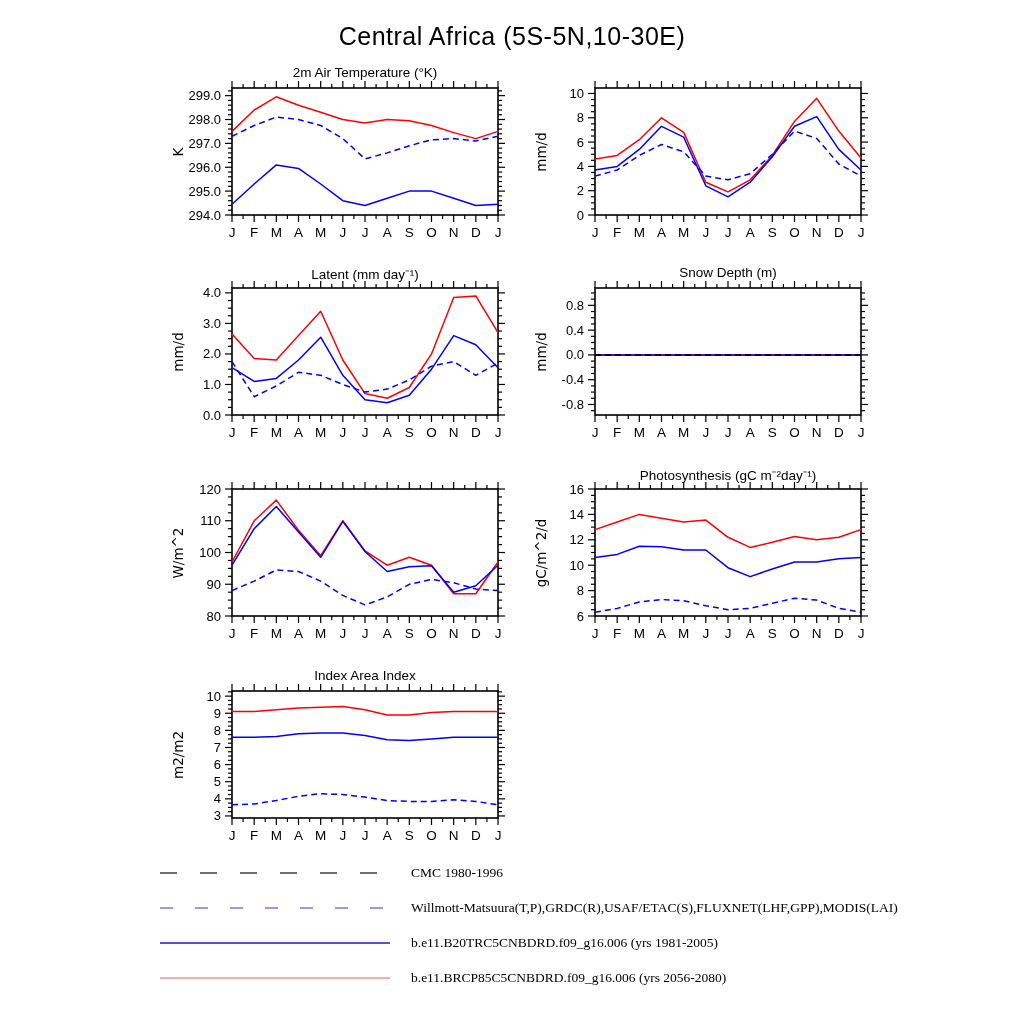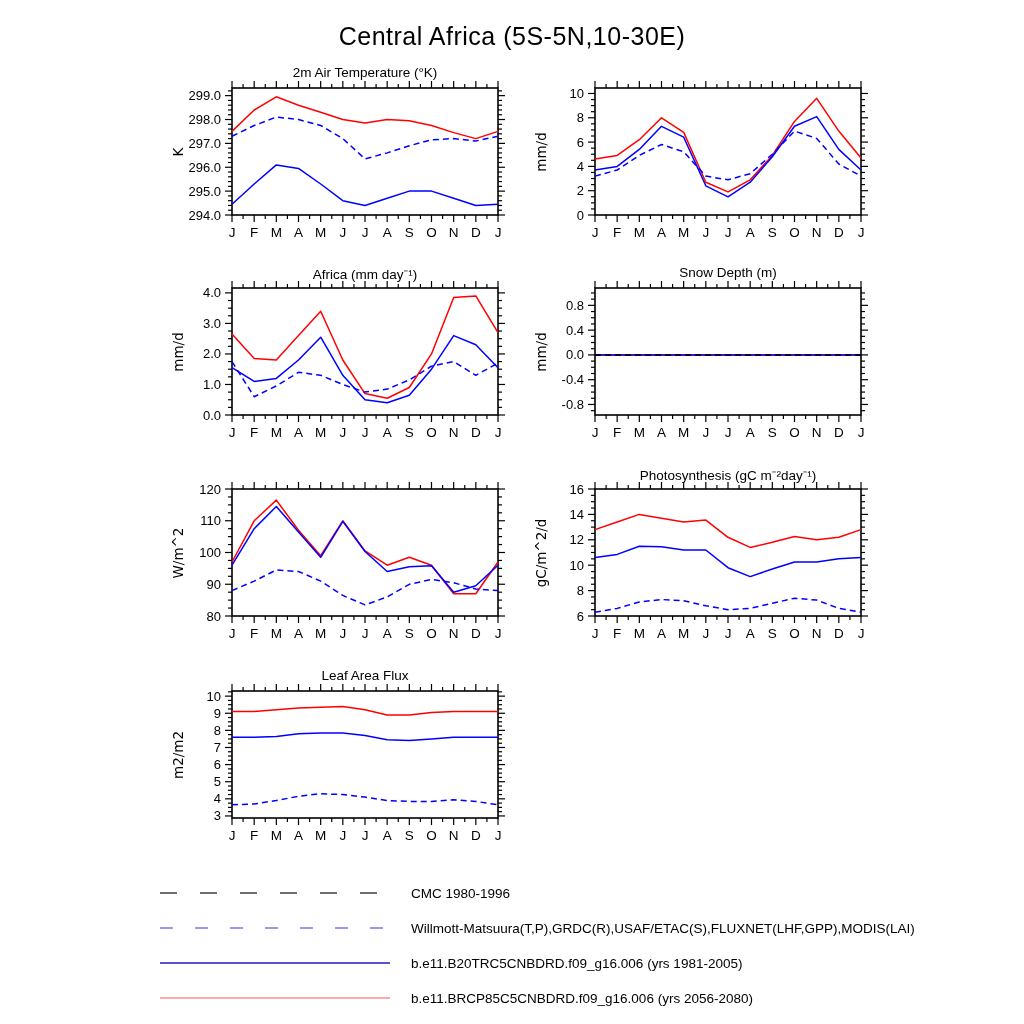--- a/index.html
+++ b/index.html
@@ -9,21 +9,21 @@
               font-size:25px;letter-spacing:0.5px;font-weight:normal;}
   .panel{position:absolute;width:354px;height:196px;}
   .panel-title{position:absolute;left:72px;top:5px;width:266px;text-align:center;
                font-size:13.5px;white-space:nowrap;
                font-family:Liberation Sans, sans-serif;}
   .panel-ylabel{position:absolute;left:-46px;top:84px;width:127px;height:16px;
                 text-align:center;font-size:13.5px;transform:rotate(-90deg);
                 font-family:"DejaVu Sans","Liberation Sans",sans-serif;}
   svg.plot{position:absolute;left:0;top:0;}
   svg.plot text{font-family:"Liberation Sans",sans-serif;fill:#000;}
-  .legend{position:absolute;left:160px;top:884px;width:840px;}
+  .legend{position:absolute;left:160px;top:864px;width:840px;font-family:Liberation Serif, serif;}
   .legend-row{display:flex;align-items:center;height:18px;margin-bottom:17px;}
   .legend-swatch{width:230px;height:2px;flex:0 0 230px;margin-right:21px;}
   .legend-label{font-size:13.5px;white-space:nowrap;}
 </style>
 </head>
 <body>
 
 <div class="figure">
   <div class="main-title">Central Africa (5S-5N,10-30E)</div>
 
@@ -276,21 +276,21 @@
         <line x1="338" y1="21" x2="338" y2="28" stroke="#000" stroke-width="1.2"></line>
         <text x="338" y="177" text-anchor="middle" font-size="13.5">J</text>
         <rect x="72" y="28" width="266" height="127" fill="none" stroke="#000" stroke-width="1.6"></rect>
         <polyline points="72.0,99.1 94.2,95.4 116.3,79.7 138.5,57.8 160.7,72.4 182.8,122.2 205.0,131.9 227.2,119.8 249.3,95.4 271.5,61.4 293.7,38.3 315.8,71.1 338.0,97.9" fill="none" stroke="#ff0000" stroke-width="1.5" stroke-linejoin="round"></polyline>
         <polyline points="72.0,110.0 94.2,106.4 116.3,89.4 138.5,66.3 160.7,77.2 182.8,125.8 205.0,136.8 227.2,122.2 249.3,96.7 271.5,66.3 293.7,56.6 315.8,89.4 338.0,110.0" fill="none" stroke="#0000ff" stroke-width="1.5" stroke-linejoin="round"></polyline>
         <polyline points="72.0,116.1 94.2,110.0 116.3,95.4 138.5,84.5 160.7,91.8 182.8,116.1 205.0,119.8 227.2,113.7 249.3,94.2 271.5,71.1 293.7,78.4 315.8,104.0 338.0,116.1" fill="none" stroke="#0000ff" stroke-width="1.5" stroke-linejoin="round" stroke-dasharray="6,4"></polyline>
       </svg>
   </div>
 
   <div class="panel" style="left:160px;top:260px;">
-    <div class="panel-title">Africa (mm day⁻¹)</div>
+    <div class="panel-title">Latent (mm day⁻¹)</div>
     <div class="panel-ylabel">mm/d</div>
     <svg class="plot" width="354" height="196">
         <line x1="65" y1="155" x2="72" y2="155" stroke="#000" stroke-width="1.2"></line>
         <line x1="338" y1="155" x2="345" y2="155" stroke="#000" stroke-width="1.2"></line>
         <text x="61" y="159.5" text-anchor="end" font-size="13">0.0</text>
         <line x1="65" y1="124.47115384615384" x2="72" y2="124.47115384615384" stroke="#000" stroke-width="1.2"></line>
         <line x1="338" y1="124.47115384615384" x2="345" y2="124.47115384615384" stroke="#000" stroke-width="1.2"></line>
         <text x="61" y="128.97115384615384" text-anchor="end" font-size="13">1.0</text>
         <line x1="65" y1="93.9423076923077" x2="72" y2="93.9423076923077" stroke="#000" stroke-width="1.2"></line>
         <line x1="338" y1="93.9423076923077" x2="345" y2="93.9423076923077" stroke="#000" stroke-width="1.2"></line>
@@ -743,21 +743,21 @@
         <line x1="338" y1="21" x2="338" y2="28" stroke="#000" stroke-width="1.2"></line>
         <text x="338" y="177" text-anchor="middle" font-size="13.5">J</text>
         <rect x="72" y="28" width="266" height="127" fill="none" stroke="#000" stroke-width="1.6"></rect>
         <polyline points="72.0,68.6 94.2,61.0 116.3,53.4 138.5,57.2 160.7,61.0 182.8,59.1 205.0,76.3 227.2,86.4 249.3,81.3 271.5,75.6 293.7,78.8 315.8,76.3 338.0,68.6" fill="none" stroke="#ff0000" stroke-width="1.5" stroke-linejoin="round"></polyline>
         <polyline points="72.0,96.6 94.2,93.4 116.3,85.2 138.5,85.8 160.7,89.0 182.8,89.0 205.0,106.7 227.2,115.6 249.3,108.0 271.5,101.0 293.7,101.0 315.8,97.8 338.0,96.6" fill="none" stroke="#0000ff" stroke-width="1.5" stroke-linejoin="round"></polyline>
         <polyline points="72.0,151.2 94.2,147.4 116.3,141.0 138.5,138.5 160.7,139.8 182.8,144.8 205.0,148.7 227.2,147.4 249.3,142.3 271.5,137.2 293.7,139.1 315.8,147.4 338.0,151.2" fill="none" stroke="#0000ff" stroke-width="1.5" stroke-linejoin="round" stroke-dasharray="6,4"></polyline>
       </svg>
   </div>
 
   <div class="panel" style="left:160px;top:663px;">
-    <div class="panel-title">Leaf Area Flux</div>
+    <div class="panel-title">Index Area Index</div>
     <div class="panel-ylabel">m2/m2</div>
     <svg class="plot" width="354" height="196">
         <line x1="65" y1="152.94609164420484" x2="72" y2="152.94609164420484" stroke="#000" stroke-width="1.2"></line>
         <line x1="338" y1="152.94609164420484" x2="345" y2="152.94609164420484" stroke="#000" stroke-width="1.2"></line>
         <text x="61" y="157.44609164420484" text-anchor="end" font-size="13">3</text>
         <line x1="65" y1="135.83018867924528" x2="72" y2="135.83018867924528" stroke="#000" stroke-width="1.2"></line>
         <line x1="338" y1="135.83018867924528" x2="345" y2="135.83018867924528" stroke="#000" stroke-width="1.2"></line>
         <text x="61" y="140.33018867924528" text-anchor="end" font-size="13">4</text>
         <line x1="65" y1="118.71428571428572" x2="72" y2="118.71428571428572" stroke="#000" stroke-width="1.2"></line>
         <line x1="338" y1="118.71428571428572" x2="345" y2="118.71428571428572" stroke="#000" stroke-width="1.2"></line>

